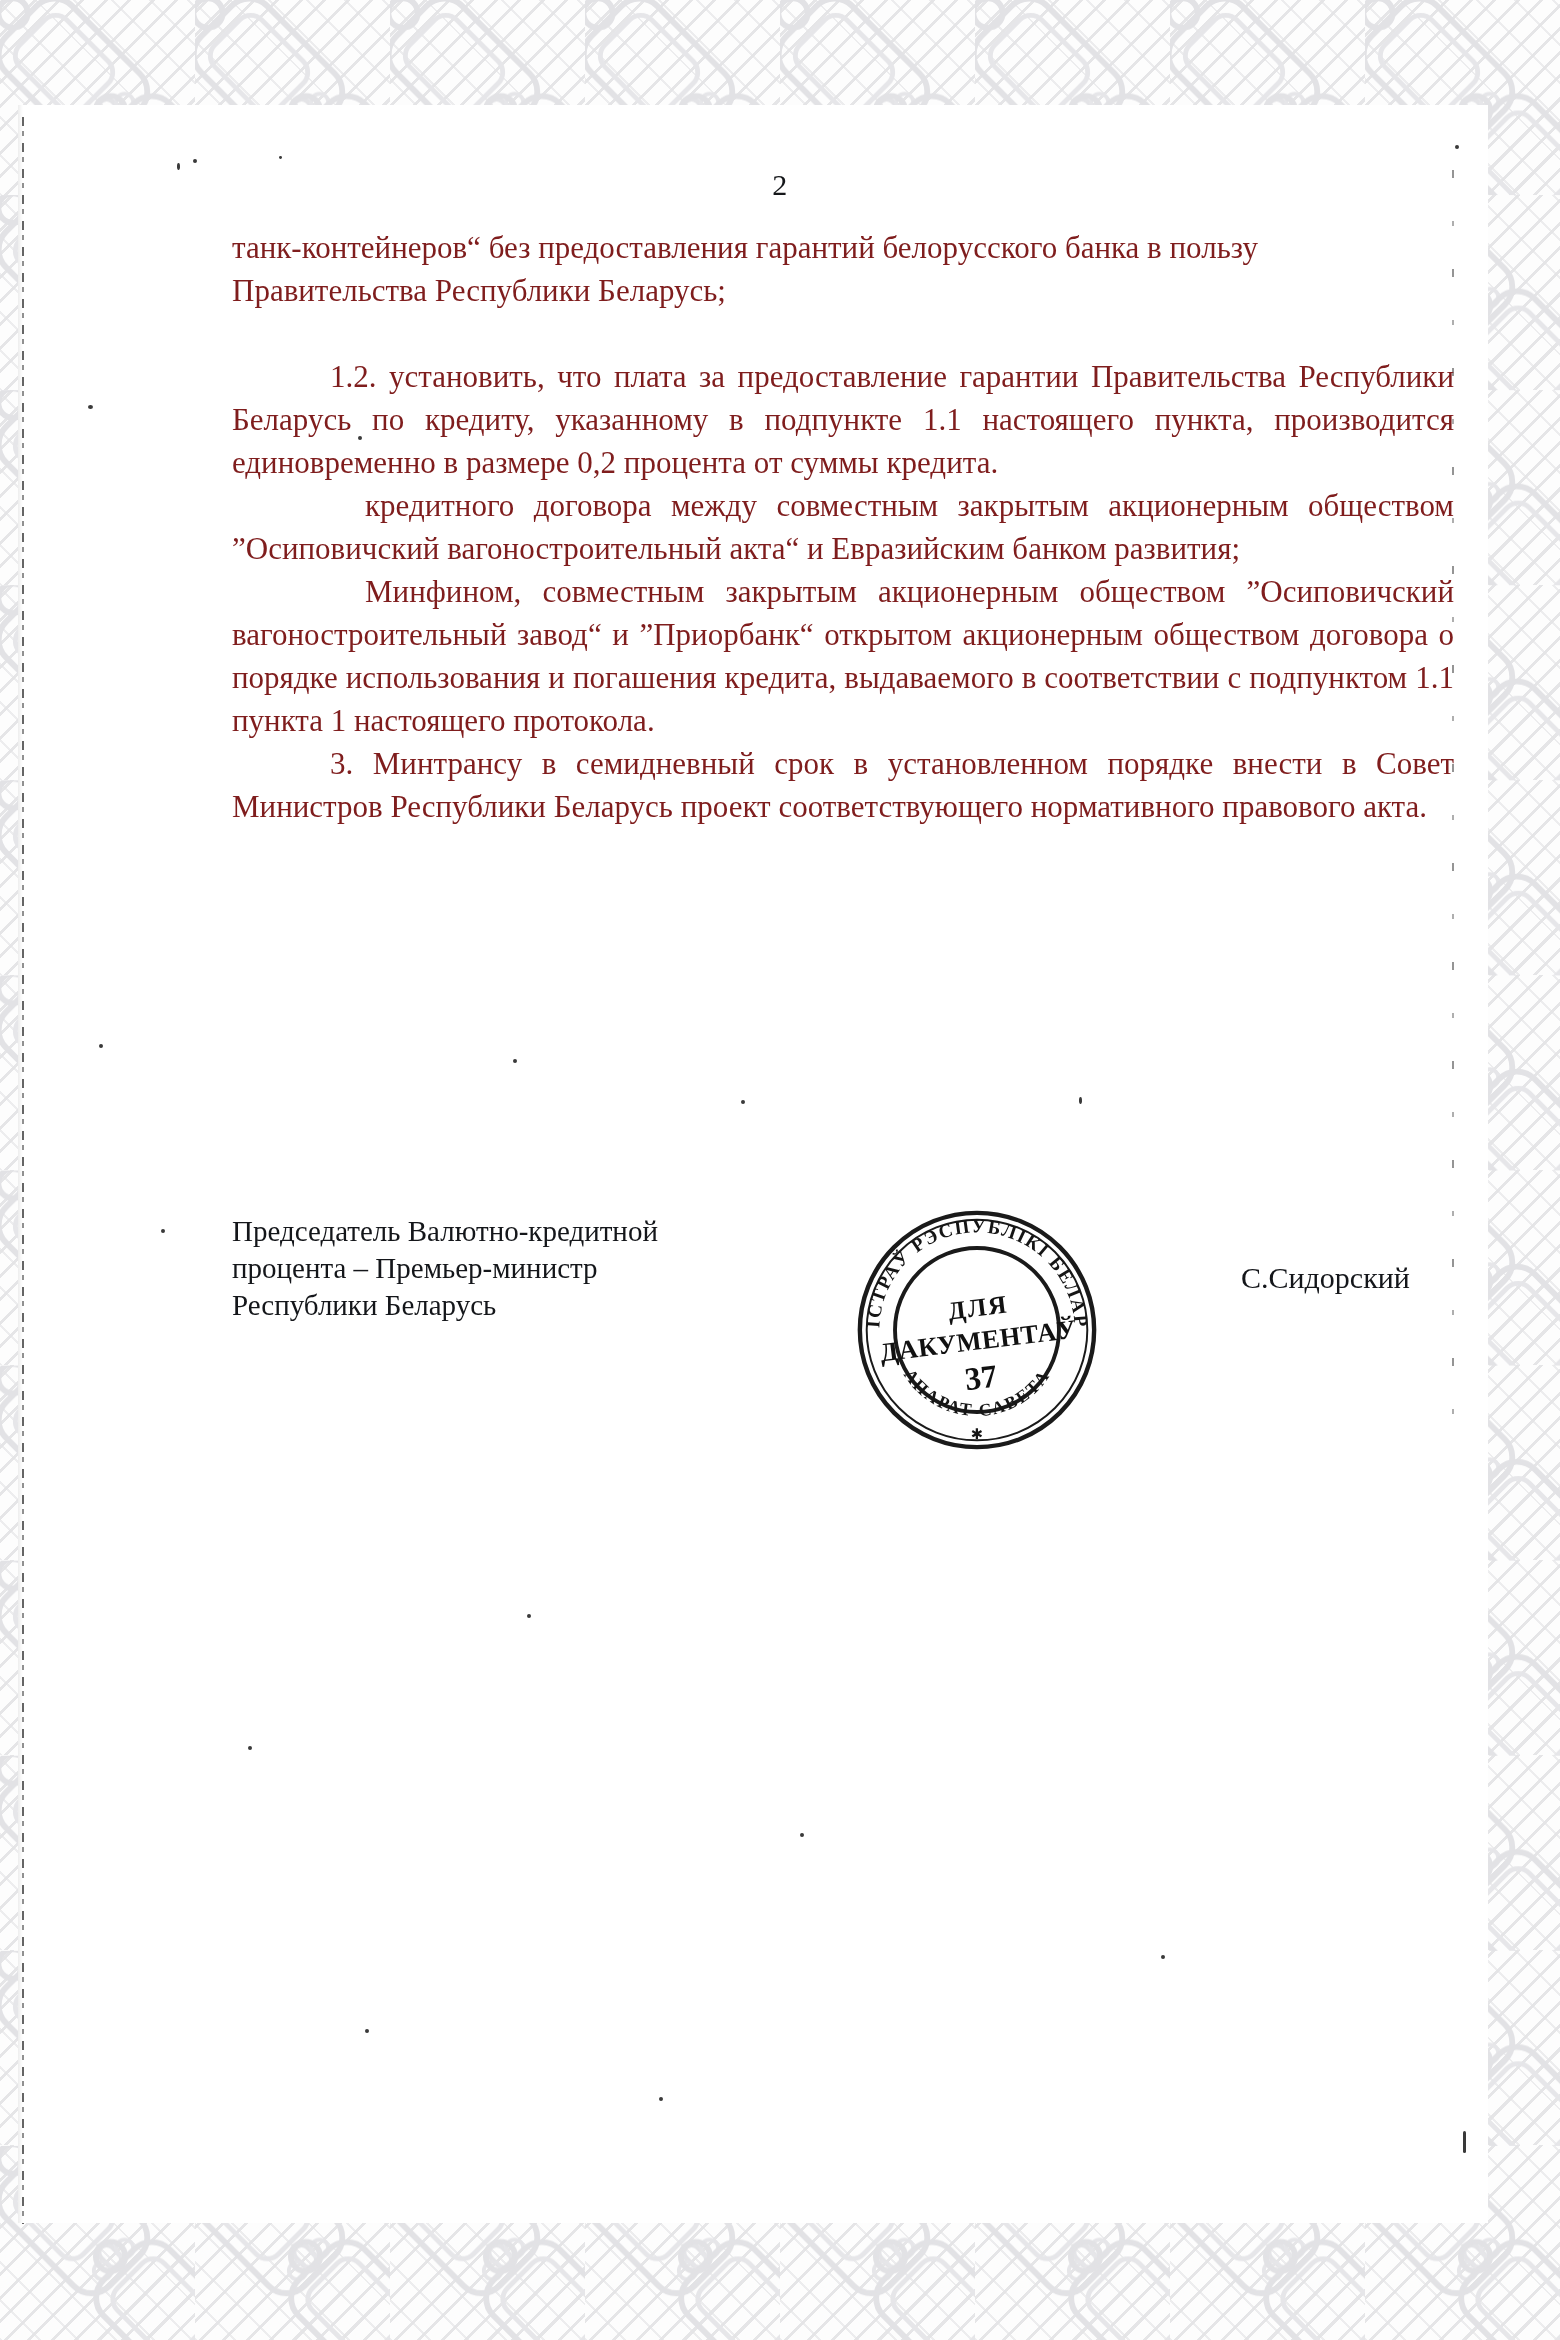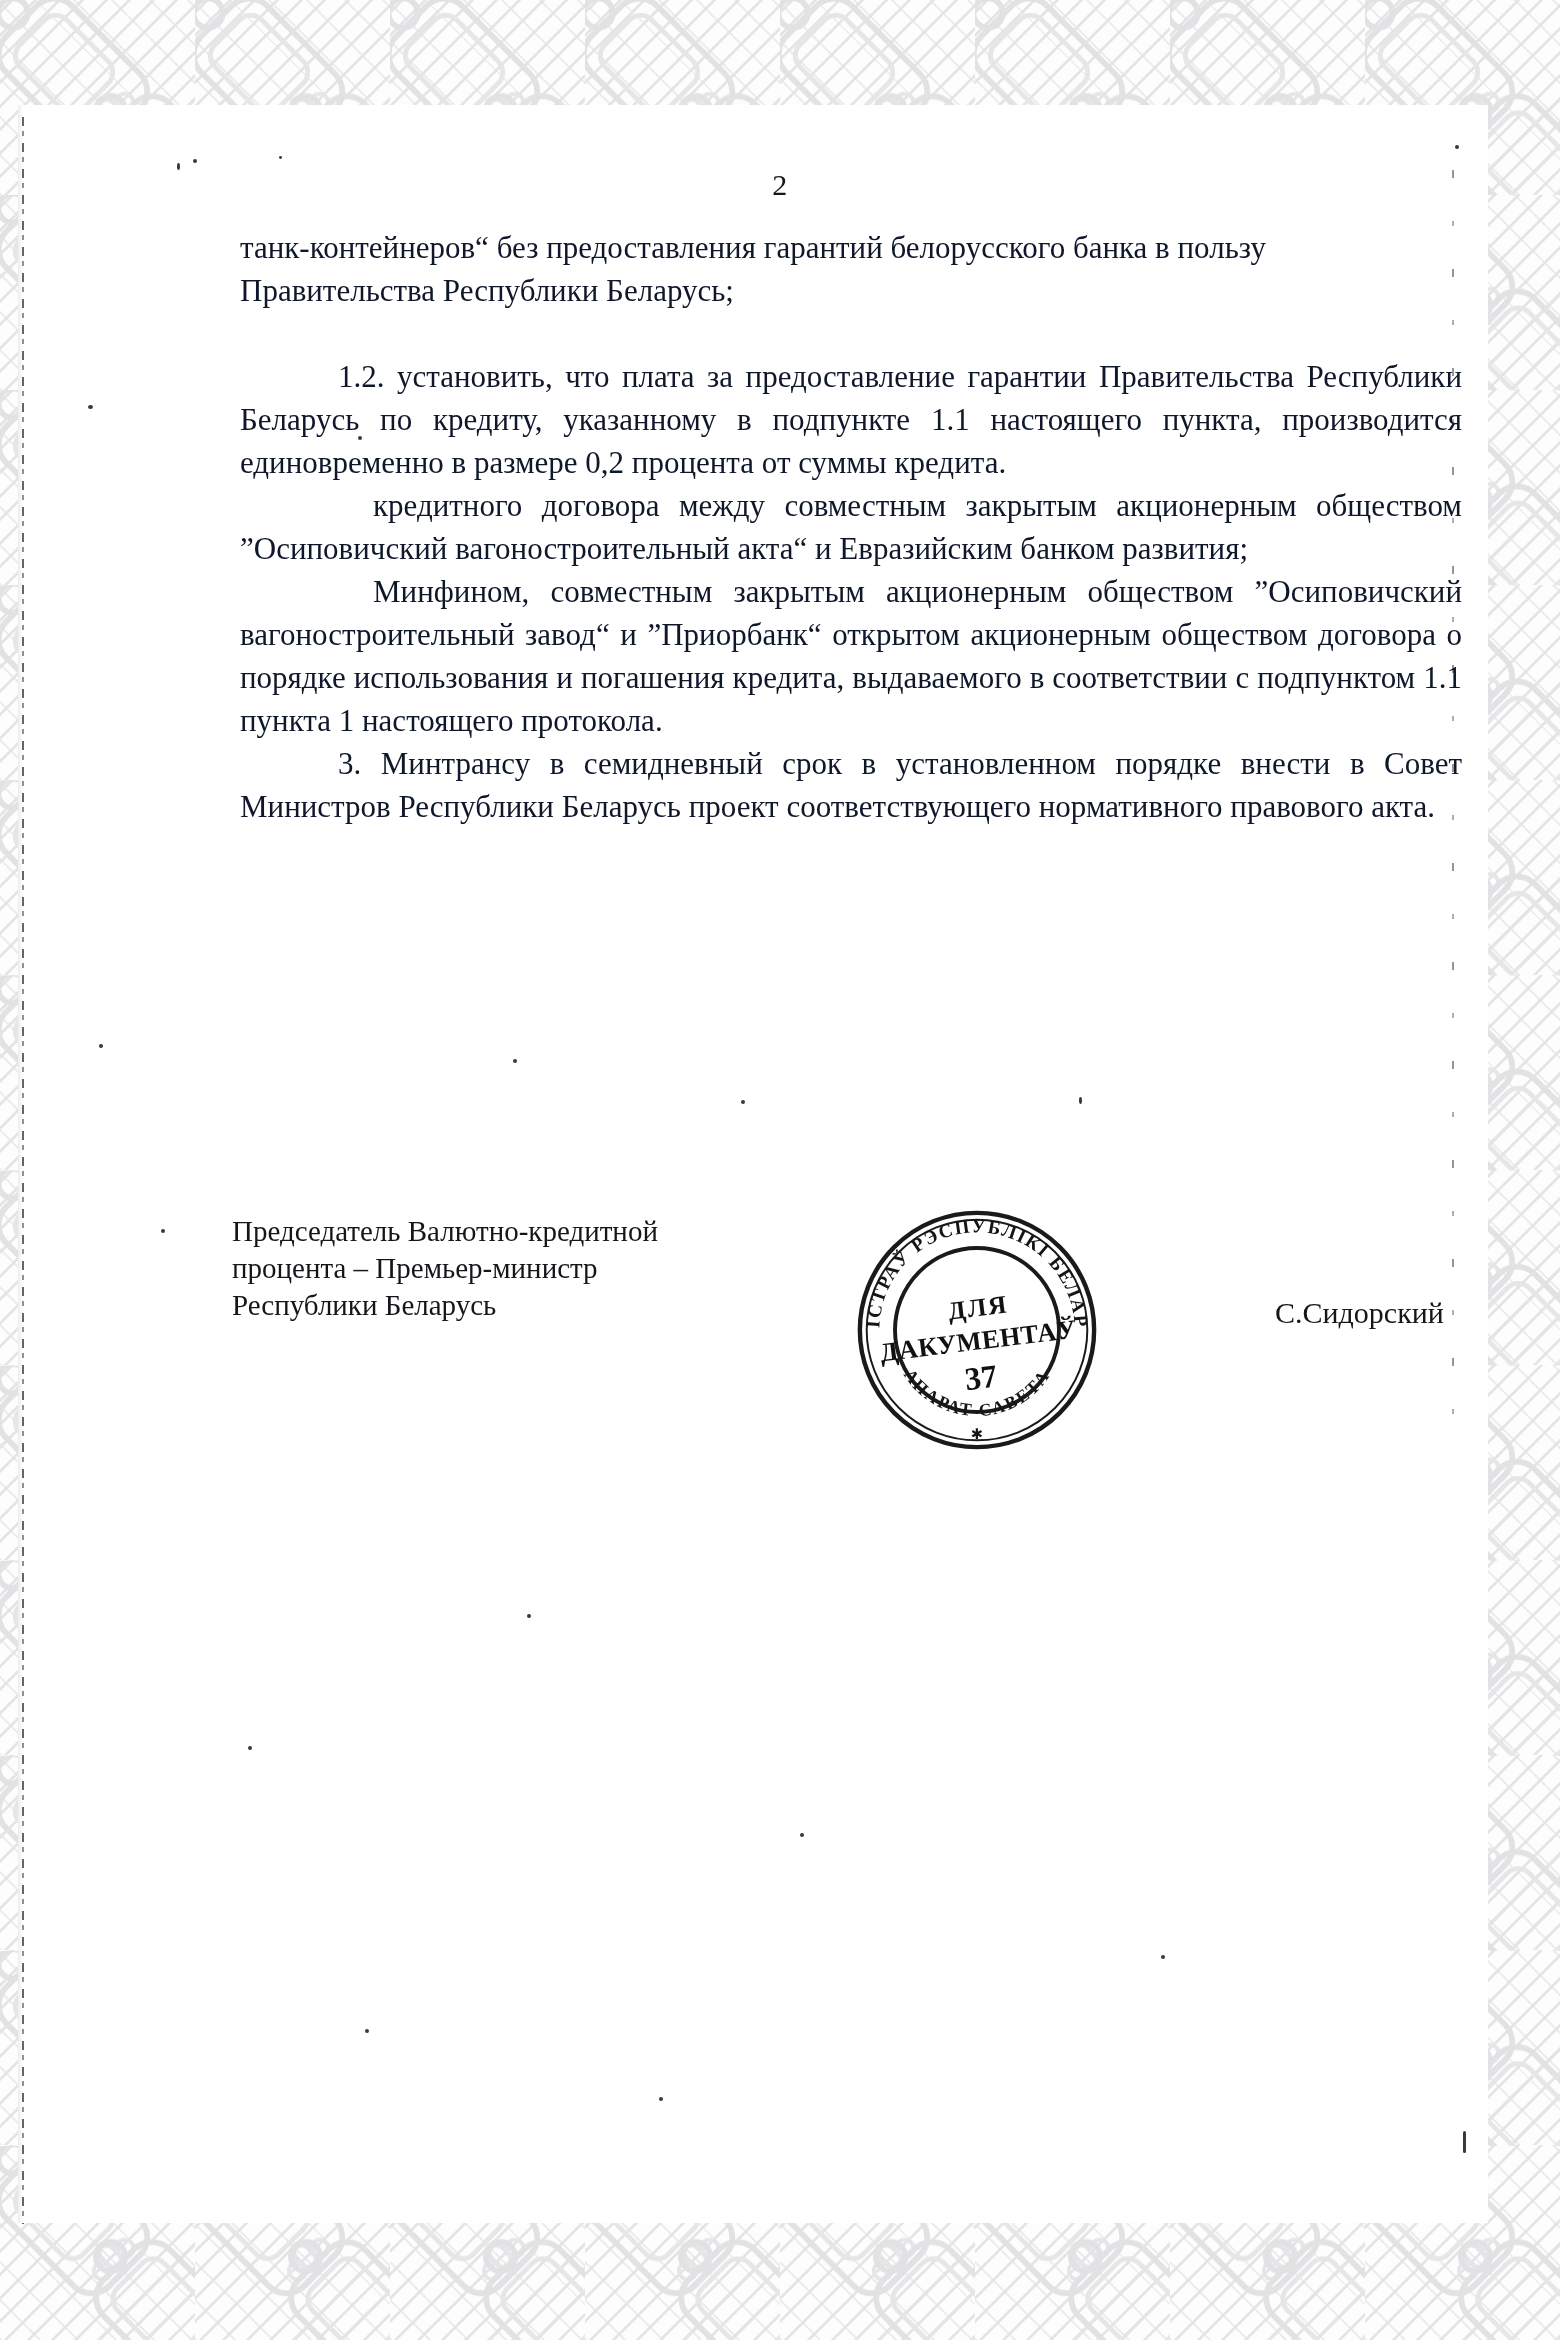--- a/index.html
+++ b/index.html
@@ -115,23 +115,22 @@
     letter-spacing: 0.5px;
   }
 
   #body-text {
     position: absolute;
     left: 232px;
     top: 226px;
     width: 1222px;
     font-size: 31px;
     line-height: 43px;
-    color: #0f172a;
+    color: #7f1d1d;
     text-rendering: optimizeLegibility;
-    margin-left: 8px;
   }
   #body-text p {
     margin: 0;
     text-align: justify;
     text-justify: inter-word;
   }
   #body-text p.no-just    { text-align: left; }
   #body-text p.ind        { text-indent: 98px; }
   #body-text p.ind-wide   { text-indent: 133px; }
   #body-text p.gap-lg     { margin-top: 43px; }
@@ -147,25 +146,24 @@
     color: #14161a;
   }
   #signature-block .role {
     position: absolute;
     left: 0;
     top: 15px;
     width: 605px;
   }
   #signature-block .signer {
     position: absolute;
-    left: 1043px;
+    left: 1009px;
     top: 61px;
     white-space: nowrap;
     font-size: 30px;
-    margin-top: 35px;
   }
 
   
   #seal {
     position: absolute;
     left: 854px;
     top: 1207px;
     width: 246px;
     height: 246px;
   }

